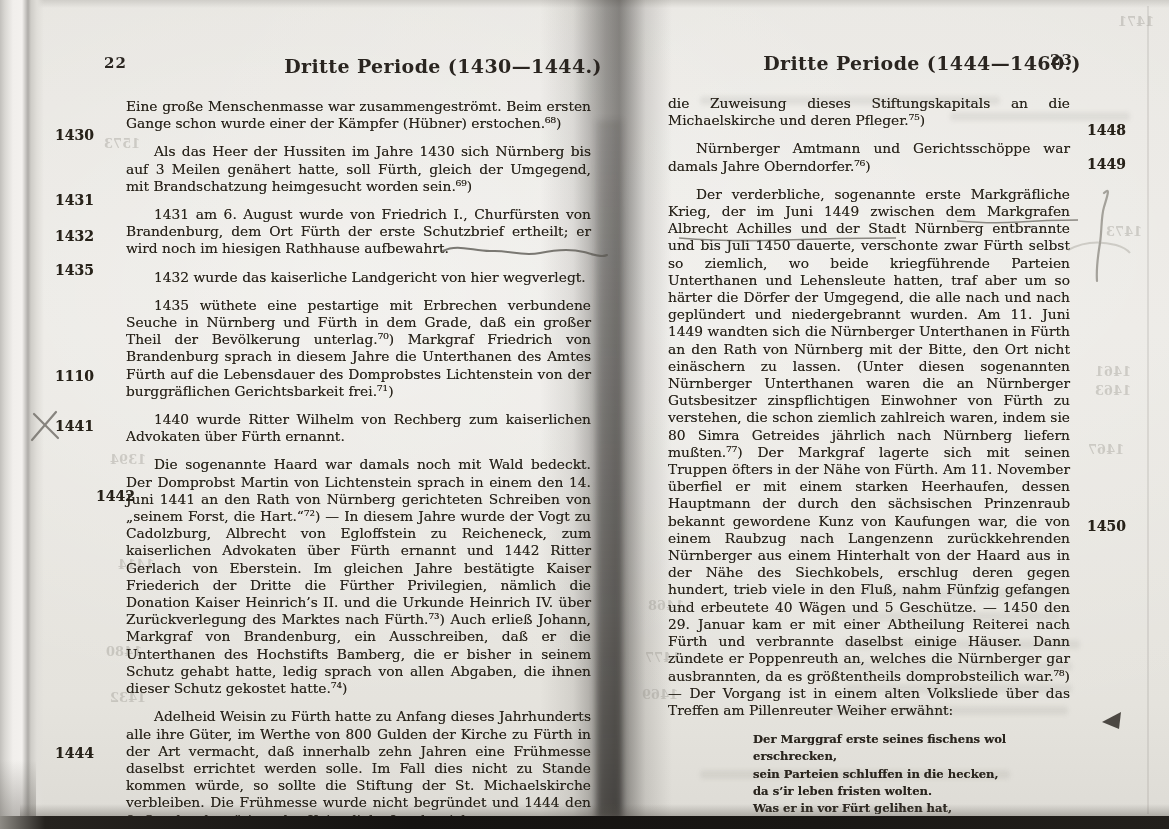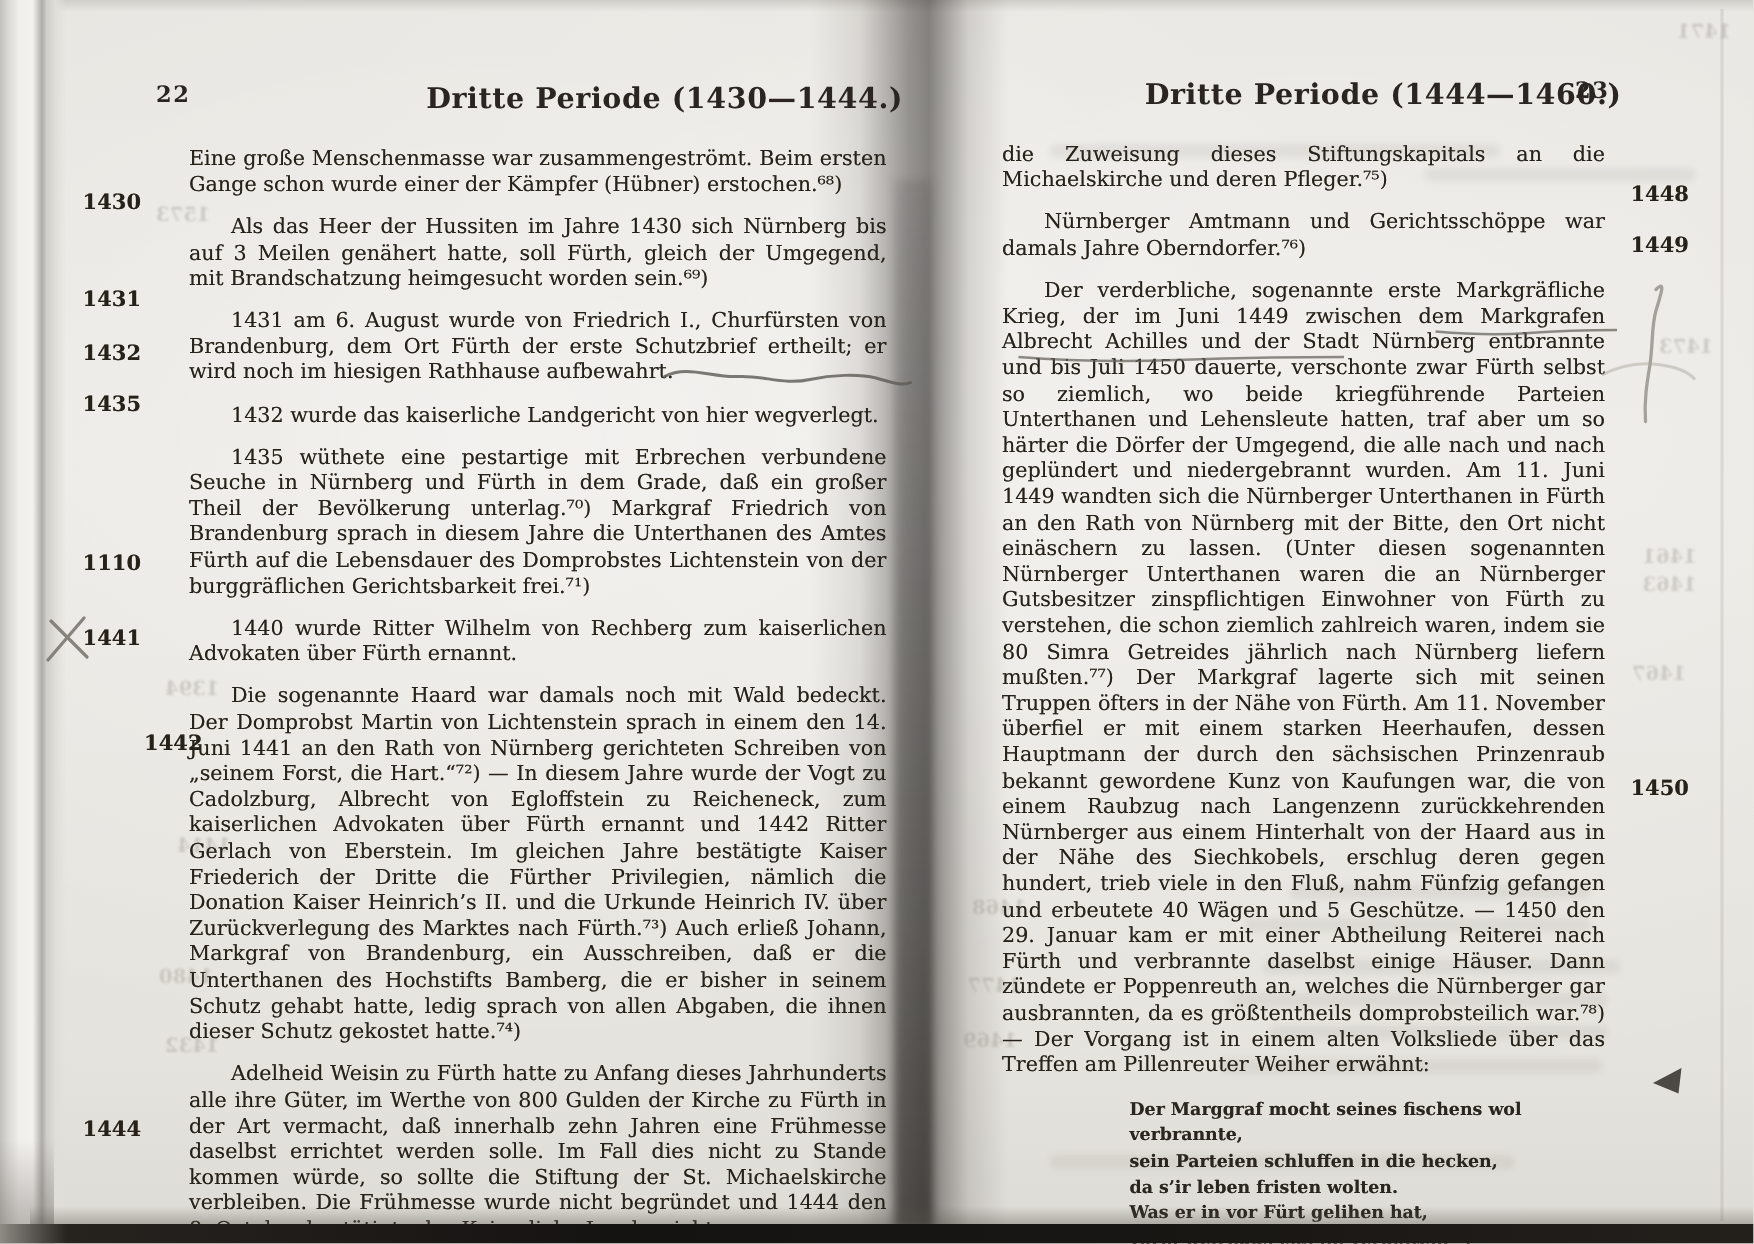--- a/index.html
+++ b/index.html
@@ -175,21 +175,21 @@
     <div>
 
         <p class="para" style="text-indent: 0px;">die Zuweisung dieses Stiftungskapitals an die Michaelskirche und deren Pfleger.⁷⁵)</p>
 
         <p class="para" style="text-indent: 28px;">Nürnberger Amtmann und Gerichtsschöppe war damals Jahre Oberndorfer.⁷⁶)</p>
 
         <p class="para" style="text-indent: 28px;">Der verderbliche, sogenannte erste Markgräfliche Krieg, der im Juni 1449 zwischen dem Markgrafen Albrecht Achilles und der Stadt Nürnberg entbrannte und bis Juli 1450 dauerte, verschonte zwar Fürth selbst so ziemlich, wo beide kriegführende Parteien Unterthanen und Lehensleute hatten, traf aber um so härter die Dörfer der Umgegend, die alle nach und nach geplündert und niedergebrannt wurden.  Am 11. Juni 1449 wandten sich die Nürnberger Unterthanen in Fürth an den Rath von Nürnberg mit der Bitte, den Ort nicht einäschern zu lassen. (Unter diesen sogenannten Nürnberger Unterthanen waren die an Nürnberger Gutsbesitzer zinspflichtigen Einwohner von Fürth zu verstehen, die schon ziemlich zahlreich waren, indem sie 80 Simra Getreides jährlich nach Nürnberg liefern mußten.⁷⁷) Der Markgraf lagerte sich mit seinen Truppen öfters in der Nähe von Fürth.  Am 11. November überfiel er mit einem starken Heerhaufen, dessen Hauptmann der durch den sächsischen Prinzenraub bekannt gewordene Kunz von Kaufungen war, die von einem Raubzug nach Langenzenn zurückkehrenden Nürnberger aus einem Hinterhalt von der Haard aus in der Nähe des Siechkobels, erschlug deren gegen hundert, trieb viele in den Fluß, nahm Fünfzig gefangen und erbeutete 40 Wägen und 5 Geschütze. — 1450 den 29. Januar kam er mit einer Abtheilung Reiterei nach Fürth und verbrannte daselbst einige Häuser.  Dann zündete er Poppenreuth an, welches die Nürnberger gar ausbrannten, da es größtentheils domprobsteilich war.⁷⁸) — Der Vorgang ist in einem alten Volksliede über das Treffen am Pillenreuter Weiher erwähnt:</p>
       </div>
     <div class="verse">
 
-        <div class="verse-line">Der Marggraf mocht seines fischens wol verbrannte,</div>
+        <div class="verse-line">Der Marggraf erste seines fischens wol erschrecken,</div>
 
         <div class="verse-line">sein Parteien schluffen in die hecken,</div>
 
         <div class="verse-line">da s’ir leben fristen wolten.</div>
 
         <div class="verse-line">Was er in vor Fürt gelihen hat,</div>
 
         <div class="verse-line">vorm weirhaus ists im vergolten.⁷⁹)</div>
       </div>
 

